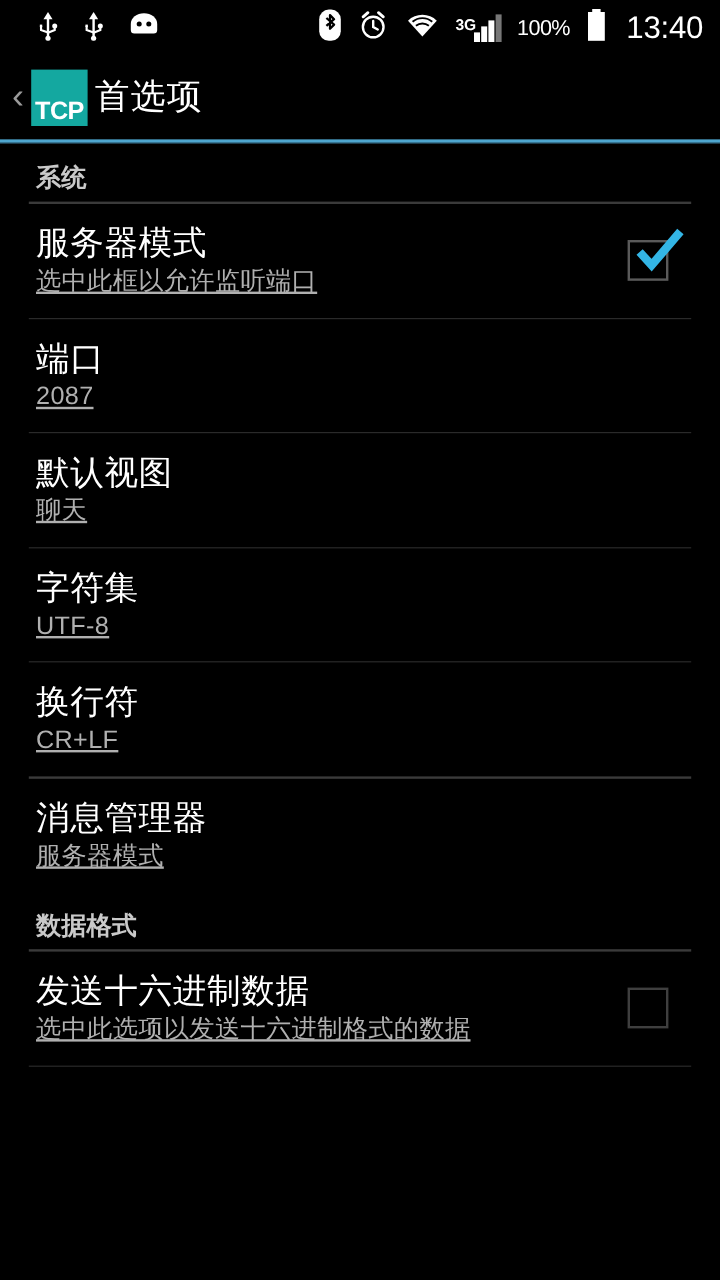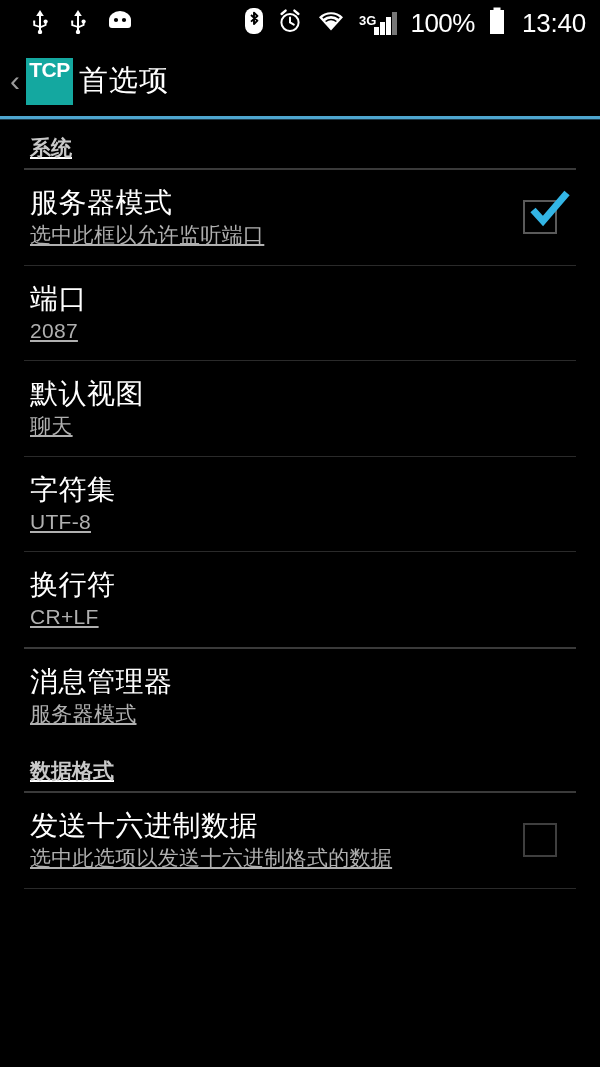--- a/index.html
+++ b/index.html
@@ -38,21 +38,21 @@
     gap: 18px;
   }
   .status-right {
     margin-left: auto;
     display: flex;
     align-items: center;
     gap: 13px;
   }
   .sb-icon { display: block; }
   .battery-pct {
-    font-size: 26px;
+    font-size: 18px;
     letter-spacing: -0.5px;
     color: #ffffff;
     line-height: 1;
   }
   .clock {
     font-size: 26px;
     letter-spacing: -0.2px;
     color: #ffffff;
     line-height: 1;
     margin-left: 3px;
@@ -91,21 +91,21 @@
     color: #9a9a9a;
     font-size: 30px;
     line-height: 1;
     flex: none;
   }
   .app-badge {
     width: 47px;
     height: 47px;
     background: #14a8a0;
     display: flex;
-    align-items: flex-start;
+    align-items: flex-end;
     justify-content: center;
     flex: none;
     margin-left: 0px;
   }
   .app-badge span {
     color: #ffffff;
     font-size: 21px;
     font-weight: bold;
     letter-spacing: -0.5px;
   }
@@ -126,21 +126,20 @@
     width: 100%;
     background: #1d3b4a;
   }
 
   
   .list {
     padding: 0;
   }
   .section-header {
     padding: 14px 44px 6px 30px;
-    text-decoration: underline;
   }
   .section-header .sh-text {
     font-size: 21px;
     color: #c9c9c9;
     font-weight: bold;
   }
   .divider {
     height: 2px;
     background: #3a3a3a;
     margin: 0 24px;

